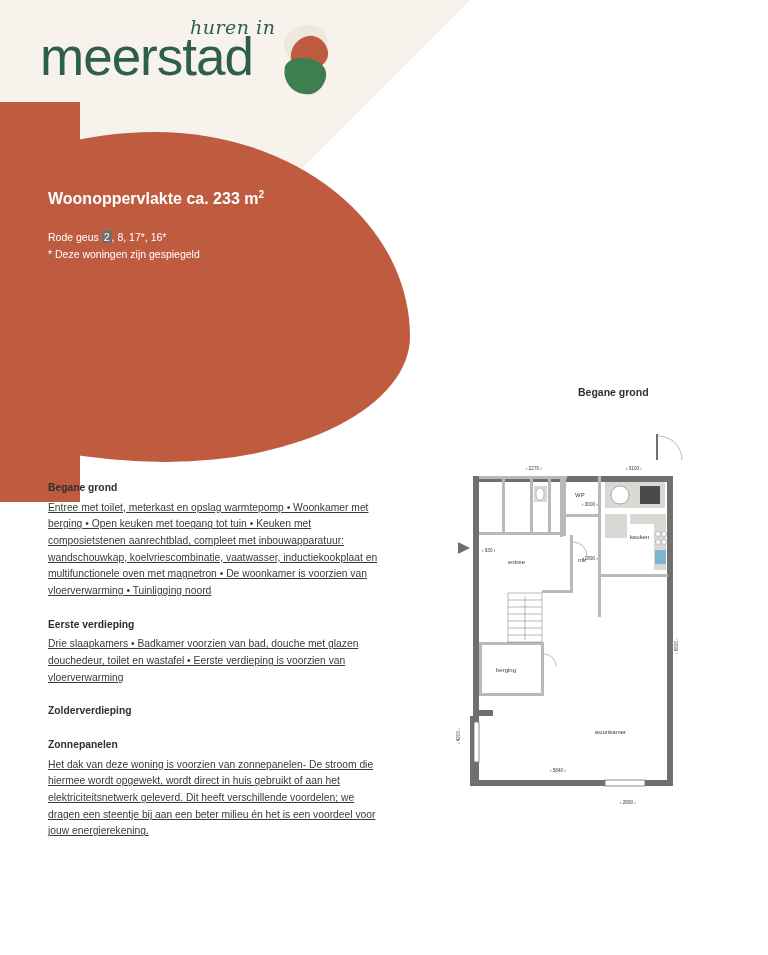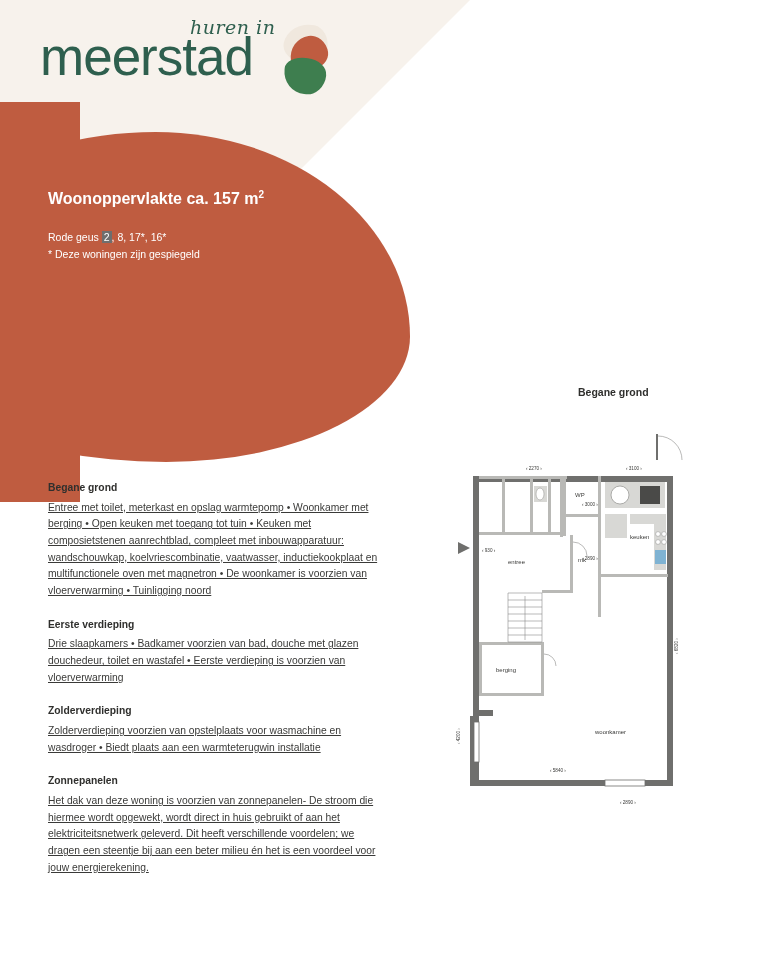--- a/index.html
+++ b/index.html
@@ -240,41 +240,40 @@
     <div class="logo-meerstad">meerstad</div>
     <div class="logo-mark">
       <div class="leaf-cream"></div>
       <div class="leaf-orange"></div>
       <div class="leaf-green"></div>
     </div>
   </div>
 
   <div class="hero">
     <h2>
-      <span>Woonoppervlakte ca. 157 m</span><sup>2</sup>
+      <span>Woonoppervlakte ca. 233 m</span><sup>2</sup>
     </h2>
     <div class="nums">
       <span>Rode geus</span>
       <span class="hl">2</span><span>, 8, 17*, 16*</span>
       <span class="line2">* Deze woningen zijn gespiegeld</span>
     </div>
   </div>
 
   <div class="desc">
     <div class="block">
       <h3>Begane grond</h3>
       <p>Entree met toilet, meterkast en opslag warmtepomp • Woonkamer met berging • Open keuken met toegang tot tuin • Keuken met composietstenen aanrechtblad, compleet met inbouwapparatuur: wandschouwkap, koelvriescombinatie, vaatwasser, inductiekookplaat en multifunctionele oven met magnetron • De woonkamer is voorzien van vloerverwarming • Tuinligging noord</p>
     </div>
     <div class="block">
       <h3>Eerste verdieping</h3>
       <p>Drie slaapkamers • Badkamer voorzien van bad, douche met glazen douchedeur, toilet en wastafel • Eerste verdieping is voorzien van vloerverwarming</p>
     </div>
     <div class="block">
       <h3>Zolderverdieping</h3>
-      <p>Zolderverdieping voorzien van opstelplaats voor wasmachine en wasdroger • Biedt plaats aan een warmteterugwin installatie</p>
     </div>
     <div class="block">
       <h3>Zonnepanelen</h3>
       <p>Het dak van deze woning is voorzien van zonnepanelen- De stroom die hiermee wordt opgewekt, wordt direct in huis gebruikt of aan het elektriciteitsnetwerk geleverd. Dit heeft verschillende voordelen; we dragen een steentje bij aan een beter milieu én het is een voordeel voor jouw energierekening.</p>
     </div>
   </div>
 
   <div class="plan-wrap">
     <div class="plan-title">Begane grond</div>
 

